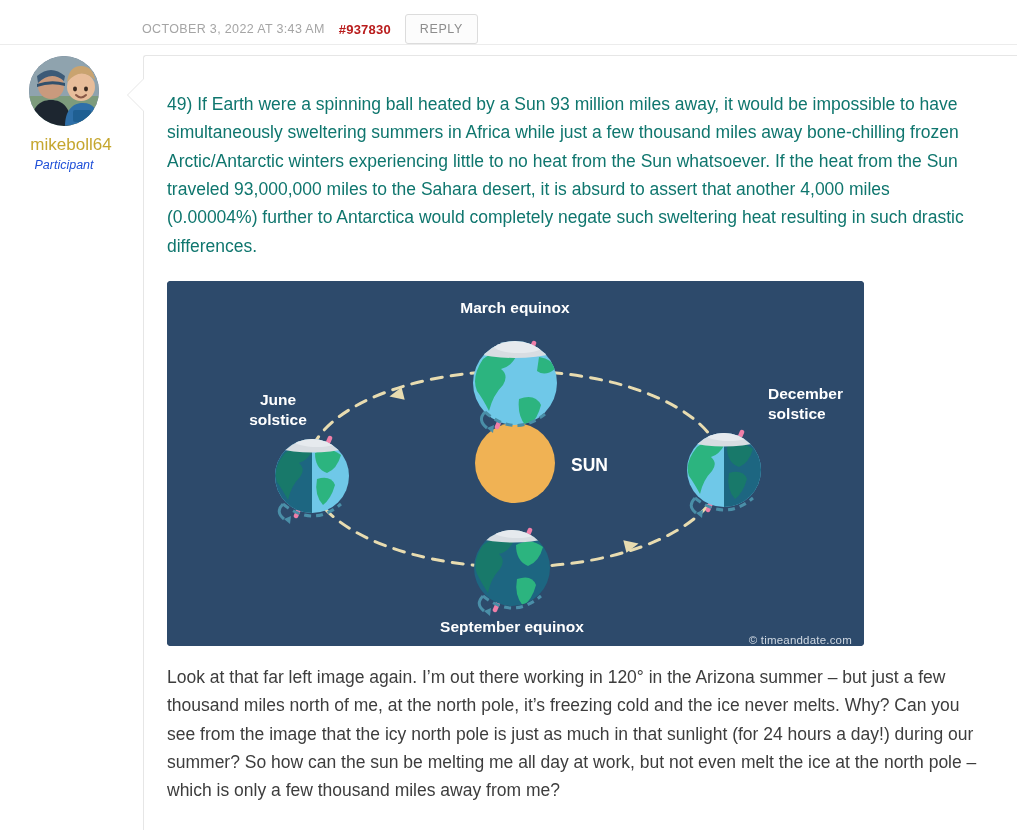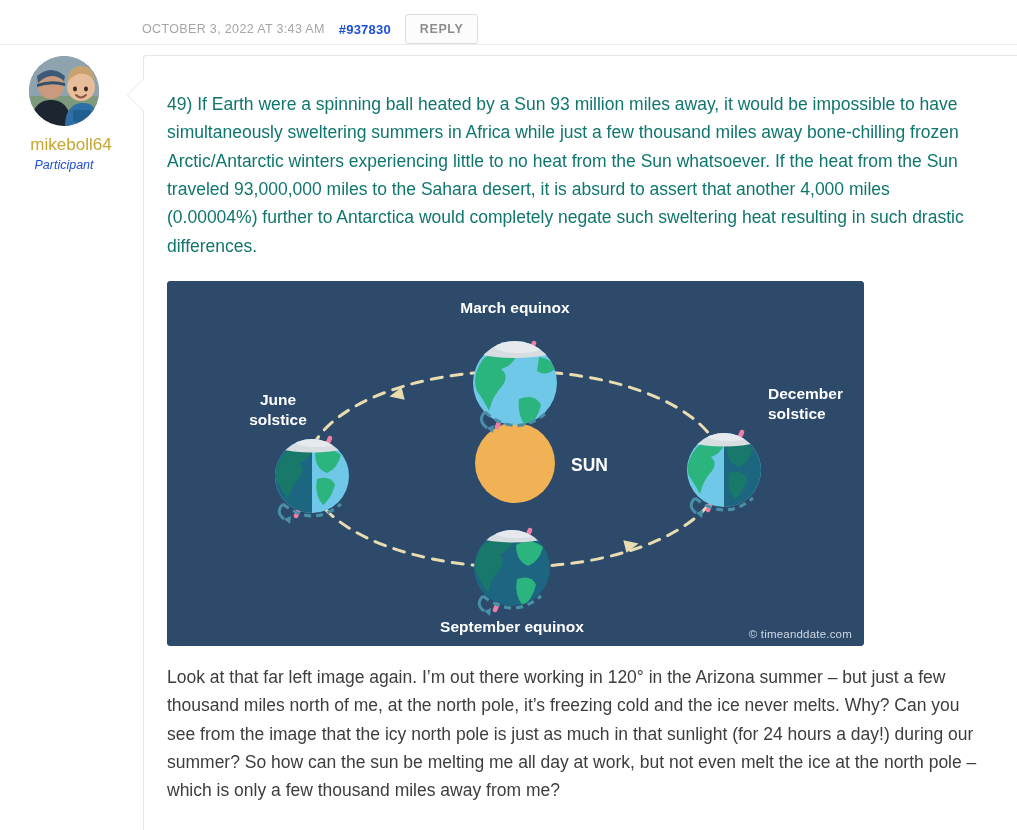--- a/index.html
+++ b/index.html
@@ -23,36 +23,35 @@
   .meta-date {
     font-size: 12.5px;
     letter-spacing: .35px;
     color: #a5a5a5;
     text-transform: uppercase;
     white-space: nowrap;
   }
   .meta-permalink {
     font-size: 13px;
     font-weight: bold;
-    color: #1d4ed8;
+    color: #b91c1c;
     letter-spacing: .2px;
     text-decoration: none;
     white-space: nowrap;
   }
   .reply-btn {
     display: inline-flex; align-items: center; justify-content: center;
     height: 30px; padding: 0 14px;
     border: 1px solid #dcdcdc;
     border-radius: 3px;
     background: #fcfcfc;
     color: #8d8d8d;
     font-size: 12.5px;
     letter-spacing: .6px;
     cursor: pointer;
-    font-weight: bold;
   }
 
   
   .top-divider {
     position: absolute;
     left: 0; top: 44px; width: 1017px; height: 1px;
     background: #ececec;
   }
 
   
@@ -142,21 +141,21 @@
     margin-top: 21px;
     width: 697px; height: 365px;
     background: #2d4a6b;
     border-radius: 4px;
     overflow: hidden;
   }
   .figure svg { display:block; width:697px; height:365px; }
 
   .fig-credit {
     position: absolute;
-    right: 12px; bottom: 6px;
+    right: 12px; bottom: 0;
     font-size: 11.5px;
     color: #cfd8e2;
     letter-spacing: .2px;
   }
 </style>
 </head>
 <body>
 
 <div id="root">
 

